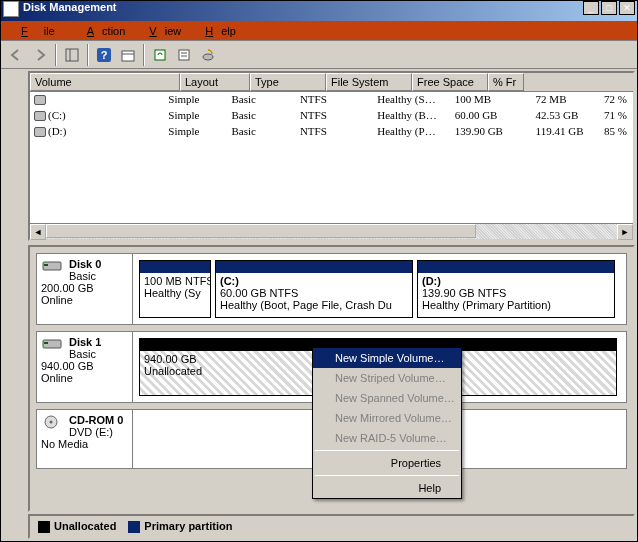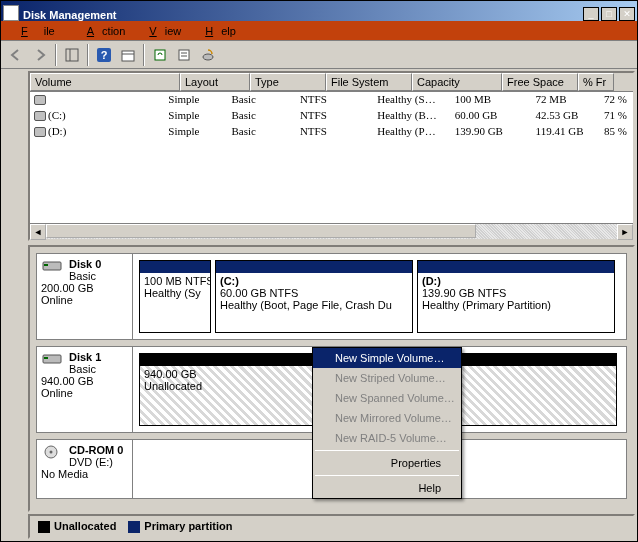--- a/index.html
+++ b/index.html
@@ -1,17 +1,17 @@
 <!DOCTYPE html>
 <html><head>
 <meta charset="utf-8">
 <style>
 * { box-sizing: border-box; margin: 0; padding: 0; font-family: Tahoma, Arial, sans-serif; font-size: 11px; }
 body { background: #d4d0c8; width: 638px; height: 542px; overflow: hidden; border: 1px solid #000; }
-.titlebar { background: linear-gradient(to right, #0a246a, #a6caf0); color: #fff; height: 20px; display: flex; align-items: flex-end; padding: 0 2px; }
+.titlebar { background: linear-gradient(to right, #0a246a, #a6caf0); color: #fff; height: 20px; display: flex; align-items: flex-start; padding: 0 2px; }
 .titlebar .icon { width: 16px; height: 16px; margin-right: 4px; background:#fff; border:1px solid #888; display:inline-block; }
 .titlebar .title { flex: 1; font-weight: bold; font-size:11px; }
 .titlebar .btns { display: flex; gap: 2px; }
 .titlebar .btn { width: 16px; height: 14px; background: #d4d0c8; border: 1px solid #000; display: flex; align-items: center; justify-content: center; font-size: 9px; font-family: Marlett, sans-serif; cursor: pointer; }
 .menubar { background: #c2410c; height: 20px; display: flex; align-items: center; padding: 0 4px; border-bottom: 1px solid #808080; }
 .menubar span { padding: 2px 8px; cursor: pointer; }
 .u { text-decoration: underline; }
 .toolbar { background: #d4d0c8; height: 28px; display: flex; align-items: center; padding: 2px 4px; gap: 2px; border-bottom: 1px solid #808080; }
 .toolbar .sep { width: 2px; height: 22px; border-left:1px solid #808080; border-right:1px solid #fff; margin: 0 2px; }
 .tbtn { width: 22px; height: 22px; border: 1px solid transparent; display: flex; align-items: center; justify-content: center; cursor: pointer; color:#000; }
@@ -22,21 +22,21 @@
 .listhead .col { border-right: 1px solid #808080; border-bottom:1px solid #808080; border-top:1px solid #fff; border-left:1px solid #fff; padding: 2px 4px; overflow:hidden; white-space:nowrap; cursor:pointer; }
 .listbody { flex: 1; overflow: auto; }
 .listrow { display: flex; height:16px; }
 .listrow .cell { padding: 1px 4px; overflow:hidden; white-space:nowrap;font-family:Liberation Serif, serif; }
 .volicon { width:12px; height:10px; display:inline-block; background:#c0c0c0; border:1px solid #555; border-radius:2px; margin-right:2px; vertical-align:middle; }
 .scrollbar-h { height: 16px; background:#d4d0c8; display:flex; border-top:1px solid #808080; }
 .sbtn { width:16px; height:16px; background:#d4d0c8; border:1px outset #fff; display:flex; align-items:center; justify-content:center; font-size:9px; cursor:pointer; }
 .strack { flex:1; background:repeating-linear-gradient(45deg,#e8e8e8,#e8e8e8 1px,#d0d0d0 1px,#d0d0d0 2px); position:relative; }
 .sthumb { position:absolute; left:0; top:0; height:14px; width:430px; background:#d4d0c8; border:1px outset #fff; }
 .diskpane { flex:1; background:#d4d0c8; border:2px inset #d4d0c8; margin:2px; overflow:hidden; position:relative; }
-.diskrow { display:flex; border:1px solid #808080; background:#fff; margin:6px; height:87px; }
+.diskrow { display:flex; border:1px solid #808080; background:#fff; margin:6px; height:72px; }
 .diskinfo { width:96px; border-right:1px solid #808080; padding:4px; font-size:11px; }
 .diskinfo .dname { font-weight:bold; }
 .dicon { width:24px; height:16px; float:left; margin-right:4px; }
 .dicon svg { width:100%; height:100%; }
 .partarea { flex:1; display:flex; gap:4px; padding:6px; }
 .part { border:1px solid #000; display:flex; flex-direction:column; }
 .partbar { height:12px; }
 .partbody { flex:1; padding:2px 4px; font-size:11px; overflow:hidden; white-space:nowrap; }
 .partbody .plabel { font-weight:bold; }
 .navy { background:#0a246a; }
@@ -124,21 +124,20 @@
     </div>
 </div>
 
 <div class="content">
   <div class="listpane">
     <div class="listhead">
       <div class="col c0">Volume</div>
       <div class="col c1">Layout</div>
       <div class="col c2">Type</div>
       <div class="col c3">File System</div>
-      <div class="col c5">Capacity</div>
       <div class="col c6">Free Space</div>
       <div class="col c7">% Fr</div>
     </div>
     <div class="listbody" id="listbody">
         <div class="listrow">
           <div class="cell c0"><span class="volicon"></span></div>
           <div class="cell c1">Simple</div>
           <div class="cell c2">Basic</div>
           <div class="cell c3">NTFS</div>
           <div class="cell c4">Healthy (S…</div>

